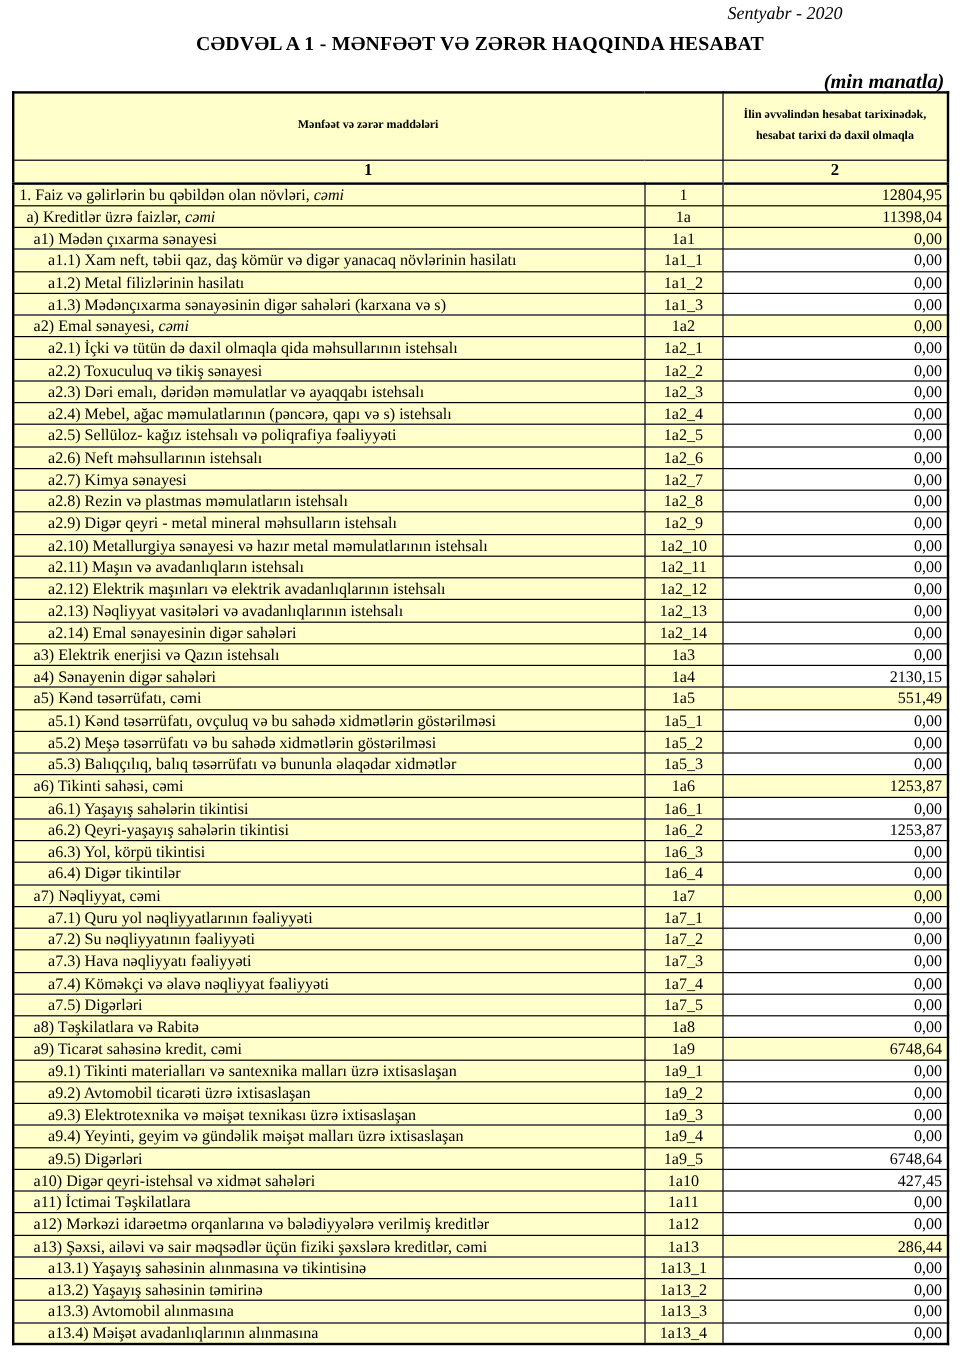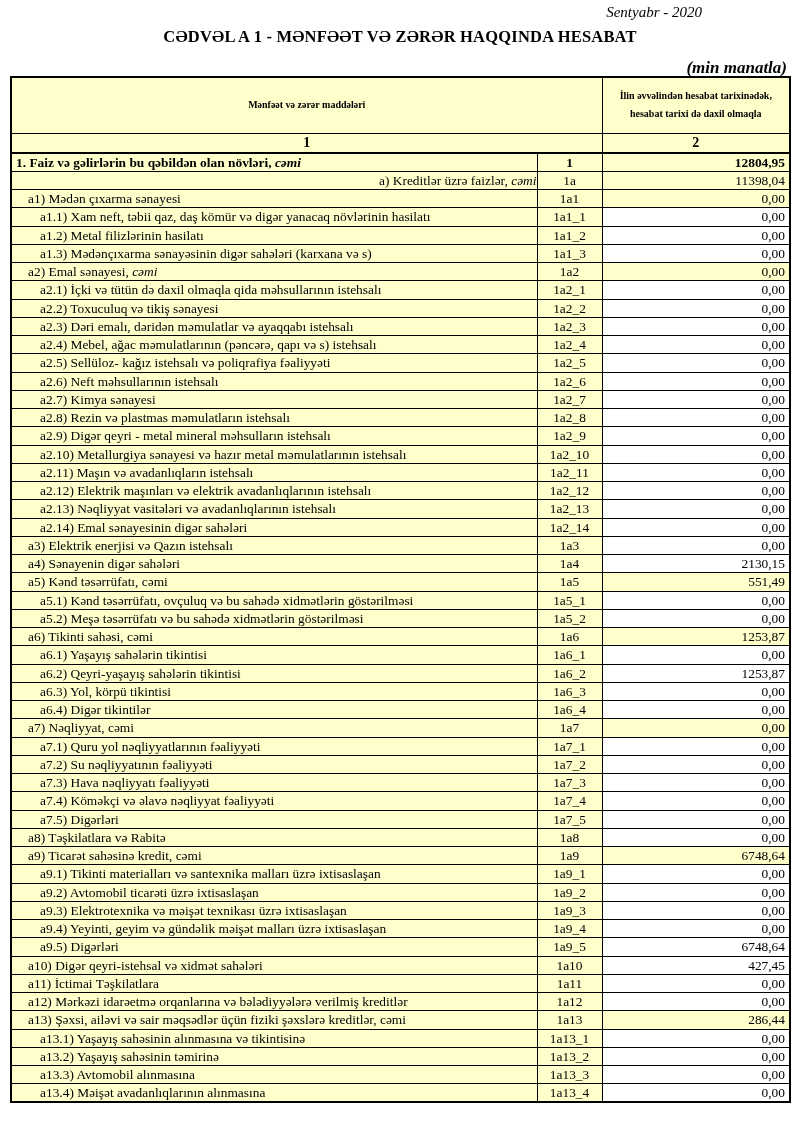--- a/index.html
+++ b/index.html
@@ -46,27 +46,27 @@
   .num-row th{
     height:20px;font-size:14px;font-weight:bold;text-align:center;
     vertical-align:middle;border-bottom:2px solid var(--border-color);padding:0;
   }
   .data-row td{
     height:18.25px;font-size:13.4px;line-height:15px;
     vertical-align:middle;padding:0;white-space:nowrap;
   }
   td.cell-label{text-align:left;}
   td.cell-label.indent-0{padding-left:4px;}
-  td.cell-label.indent-1{padding-left:10px;text-align:right;}
+  td.cell-label.indent-1{padding-left:10px;}
   td.cell-label.indent-2{padding-left:16px;}
   td.cell-label.indent-3{padding-left:28px;}
   td.cell-code{text-align:center;}
   td.cell-value{text-align:right;padding-right:4px;}
   td.cell-value.bg-white{background:var(--cell-white);}
-  tr.row-bold td{font-weight:bold;}
+  tr.row-bold td{font-weight:normal;}
 </style>
 </head>
 <body>
 
 <div class="page">
   <div class="date-line">Sentyabr - 2020</div>
   <h1 class="title">CƏDVƏL A 1 - MƏNFƏƏT VƏ ZƏRƏR HAQQINDA HESABAT</h1>
   <div class="unit-note">(min manatla)</div>
 
   <table class="report">
@@ -210,20 +210,25 @@
           <td class="cell-label indent-3">a5.1) Kənd təsərrüfatı, ovçuluq və bu sahədə xidmətlərin göstərilməsi</td>
           <td class="cell-code">1a5_1</td>
           <td class="cell-value bg-white">0,00</td>
         </tr>
         <tr class="data-row">
           <td class="cell-label indent-3">a5.2) Meşə təsərrüfatı və bu sahədə xidmətlərin göstərilməsi</td>
           <td class="cell-code">1a5_2</td>
           <td class="cell-value bg-white">0,00</td>
         </tr>
         <tr class="data-row">
+          <td class="cell-label indent-3">a5.3) Balıqçılıq, balıq təsərrüfatı və bununla əlaqədar xidmətlər</td>
+          <td class="cell-code">1a5_3</td>
+          <td class="cell-value bg-white">0,00</td>
+        </tr>
+        <tr class="data-row">
           <td class="cell-label indent-2">a6) Tikinti sahəsi, cəmi</td>
           <td class="cell-code">1a6</td>
           <td class="cell-value bg-yellow">1253,87</td>
         </tr>
         <tr class="data-row">
           <td class="cell-label indent-3">a6.1) Yaşayış sahələrin tikintisi</td>
           <td class="cell-code">1a6_1</td>
           <td class="cell-value bg-white">0,00</td>
         </tr>
         <tr class="data-row">

